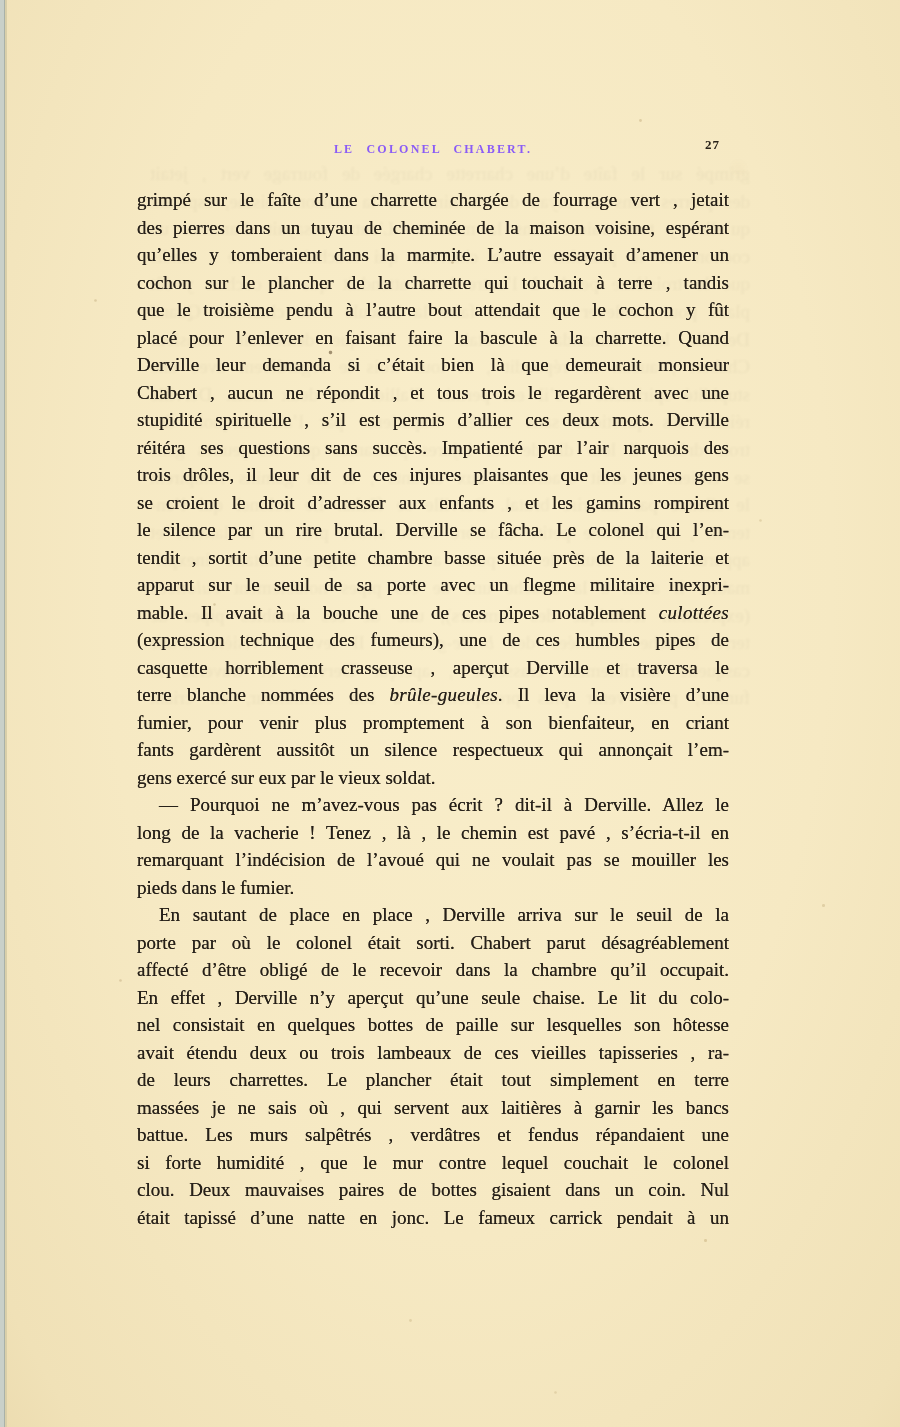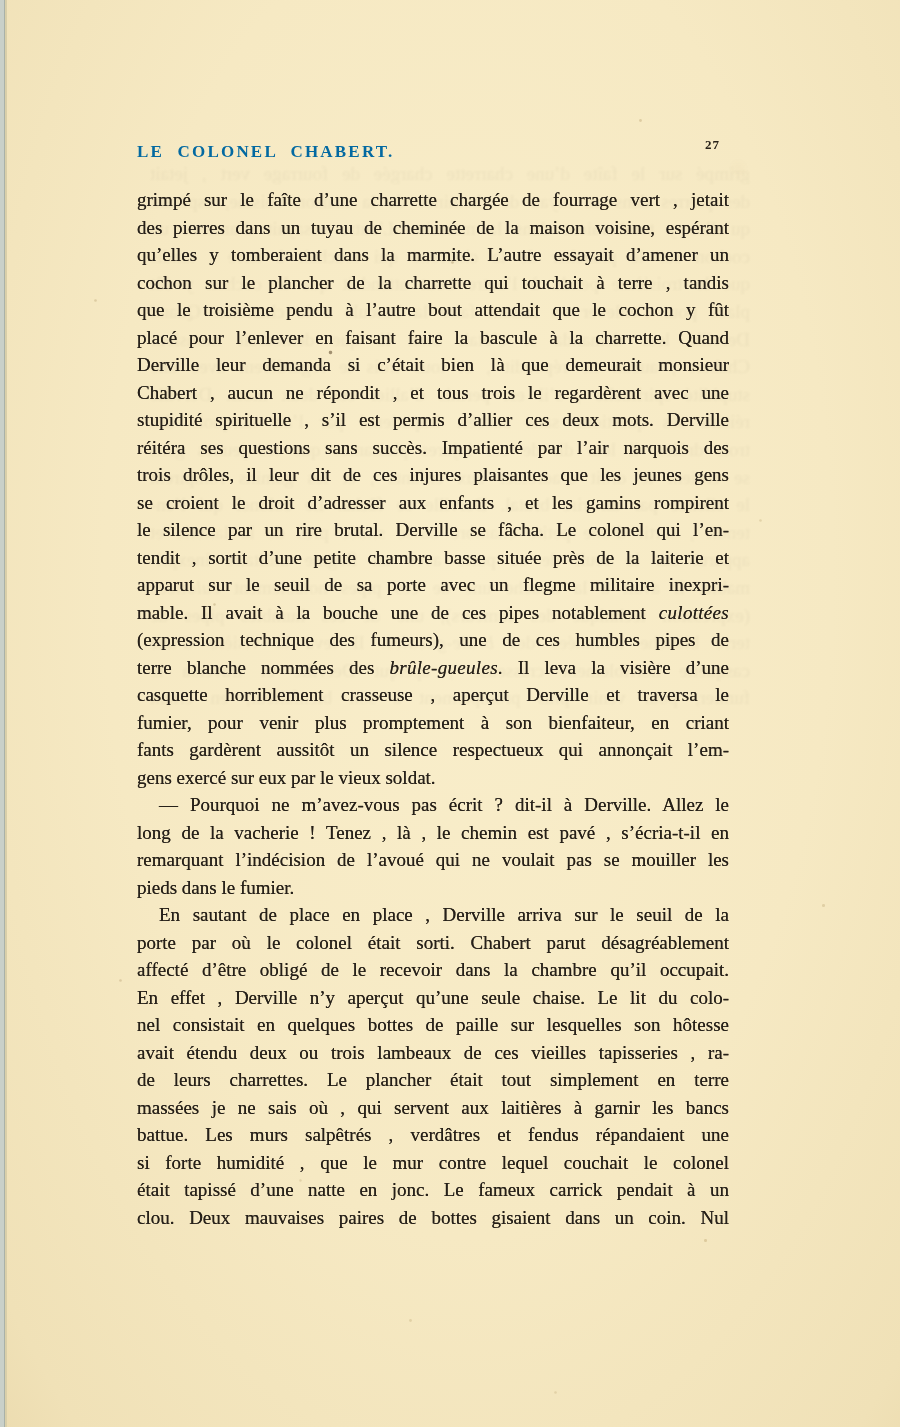--- a/index.html
+++ b/index.html
@@ -34,23 +34,23 @@
       823px 905px 0 1px rgba(165,135,80,.25),
       410px 1320px 0 .9px rgba(160,130,75,.22),
       555px 1392px 0 .8px rgba(160,130,75,.2),
       300px 1180px 0 .7px rgba(150,120,65,.2),
       738px 168px 8px 1px rgba(150,120,90,.35);
   }
   .header{
     position:absolute;left:137px;top:139px;width:592px;height:24px;
   }
   .running-title{
-    position:absolute;left:0;right:0;top:3px;
-    font-size:17px;font-weight:700;letter-spacing:2.2px;word-spacing:7px;
-    color:#0369a1;
+    position:absolute;left:0;right:0;top:3px;text-align:center;
+    font-size:12px;font-weight:700;letter-spacing:2.2px;word-spacing:7px;
+    color:#8b5cf6;
   }
   .page-number{
     position:absolute;right:9px;top:-2px;
     font-size:13px;font-weight:700;letter-spacing:1px;color:#282219;
   }
   .textblock{
     position:absolute;left:137px;top:186px;width:592px;
     font-size:19px;line-height:27.5px;color:#262019;
     text-shadow:0 0 .45px rgba(38,32,25,.85);
   }
@@ -117,34 +117,34 @@
     <div class="line">Chabert , aucun ne répondit , et tous trois le regardèrent avec une</div>
     <div class="line">stupidité spirituelle , s’il est permis d’allier ces deux mots. Derville</div>
     <div class="line">réitéra ses questions sans succès. Impatienté par l’air narquois des</div>
     <div class="line">trois drôles, il leur dit de ces injures plaisantes que les jeunes gens</div>
     <div class="line">se croient le droit d’adresser aux enfants , et les gamins rompirent</div>
     <div class="line">le silence par un rire brutal. Derville se fâcha. Le colonel qui l’en-</div>
     <div class="line">tendit , sortit d’une petite chambre basse située près de la laiterie et</div>
     <div class="line">apparut sur le seuil de sa porte avec un flegme militaire inexpri-</div>
     <div class="line">mable. Il avait à la bouche une de ces pipes notablement <i>culottées</i></div>
     <div class="line">(expression technique des fumeurs), une de ces humbles pipes de</div>
+    <div class="line">casquette horriblement crasseuse , aperçut Derville et traversa le</div>
     <div class="line">terre blanche nommées des <i>brûle-gueules</i>. Il leva la visière d’une</div>
-    <div class="line">casquette horriblement crasseuse , aperçut Derville et traversa le</div>
     <div class="line">fumier, pour venir plus promptement à son bienfaiteur, en criant</div>
     <div class="line">fants gardèrent aussitôt un silence respectueux qui annonçait l’em-</div>
     <div class="line pend">gens exercé sur eux par le vieux soldat.</div>
     <div class="line indent">— Pourquoi ne m’avez-vous pas écrit ? dit-il à Derville. Allez le</div>
     <div class="line">long de la vacherie ! Tenez , là , le chemin est pavé , s’écria-t-il en</div>
     <div class="line">remarquant l’indécision de l’avoué qui ne voulait pas se mouiller les</div>
     <div class="line pend">pieds dans le fumier.</div>
     <div class="line indent">En sautant de place en place , Derville arriva sur le seuil de la</div>
     <div class="line">porte par où le colonel était sorti. Chabert parut désagréablement</div>
     <div class="line">affecté d’être obligé de le recevoir dans la chambre qu’il occupait.</div>
     <div class="line">En effet , Derville n’y aperçut qu’une seule chaise. Le lit du colo-</div>
     <div class="line">nel consistait en quelques bottes de paille sur lesquelles son hôtesse</div>
     <div class="line">avait étendu deux ou trois lambeaux de ces vieilles tapisseries , ra-</div>
     <div class="line">de leurs charrettes. Le plancher était tout simplement en terre</div>
     <div class="line">massées je ne sais où , qui servent aux laitières à garnir les bancs</div>
     <div class="line">battue. Les murs salpêtrés , verdâtres et fendus répandaient une</div>
     <div class="line">si forte humidité , que le mur contre lequel couchait le colonel</div>
+    <div class="line">clou. Deux mauvaises paires de bottes gisaient dans un coin. Nul</div>
     <div class="line">était tapissé d’une natte en jonc. Le fameux carrick pendait à un</div>
-    <div class="line">clou. Deux mauvaises paires de bottes gisaient dans un coin. Nul</div>
   </div>
 
 </body></html>

